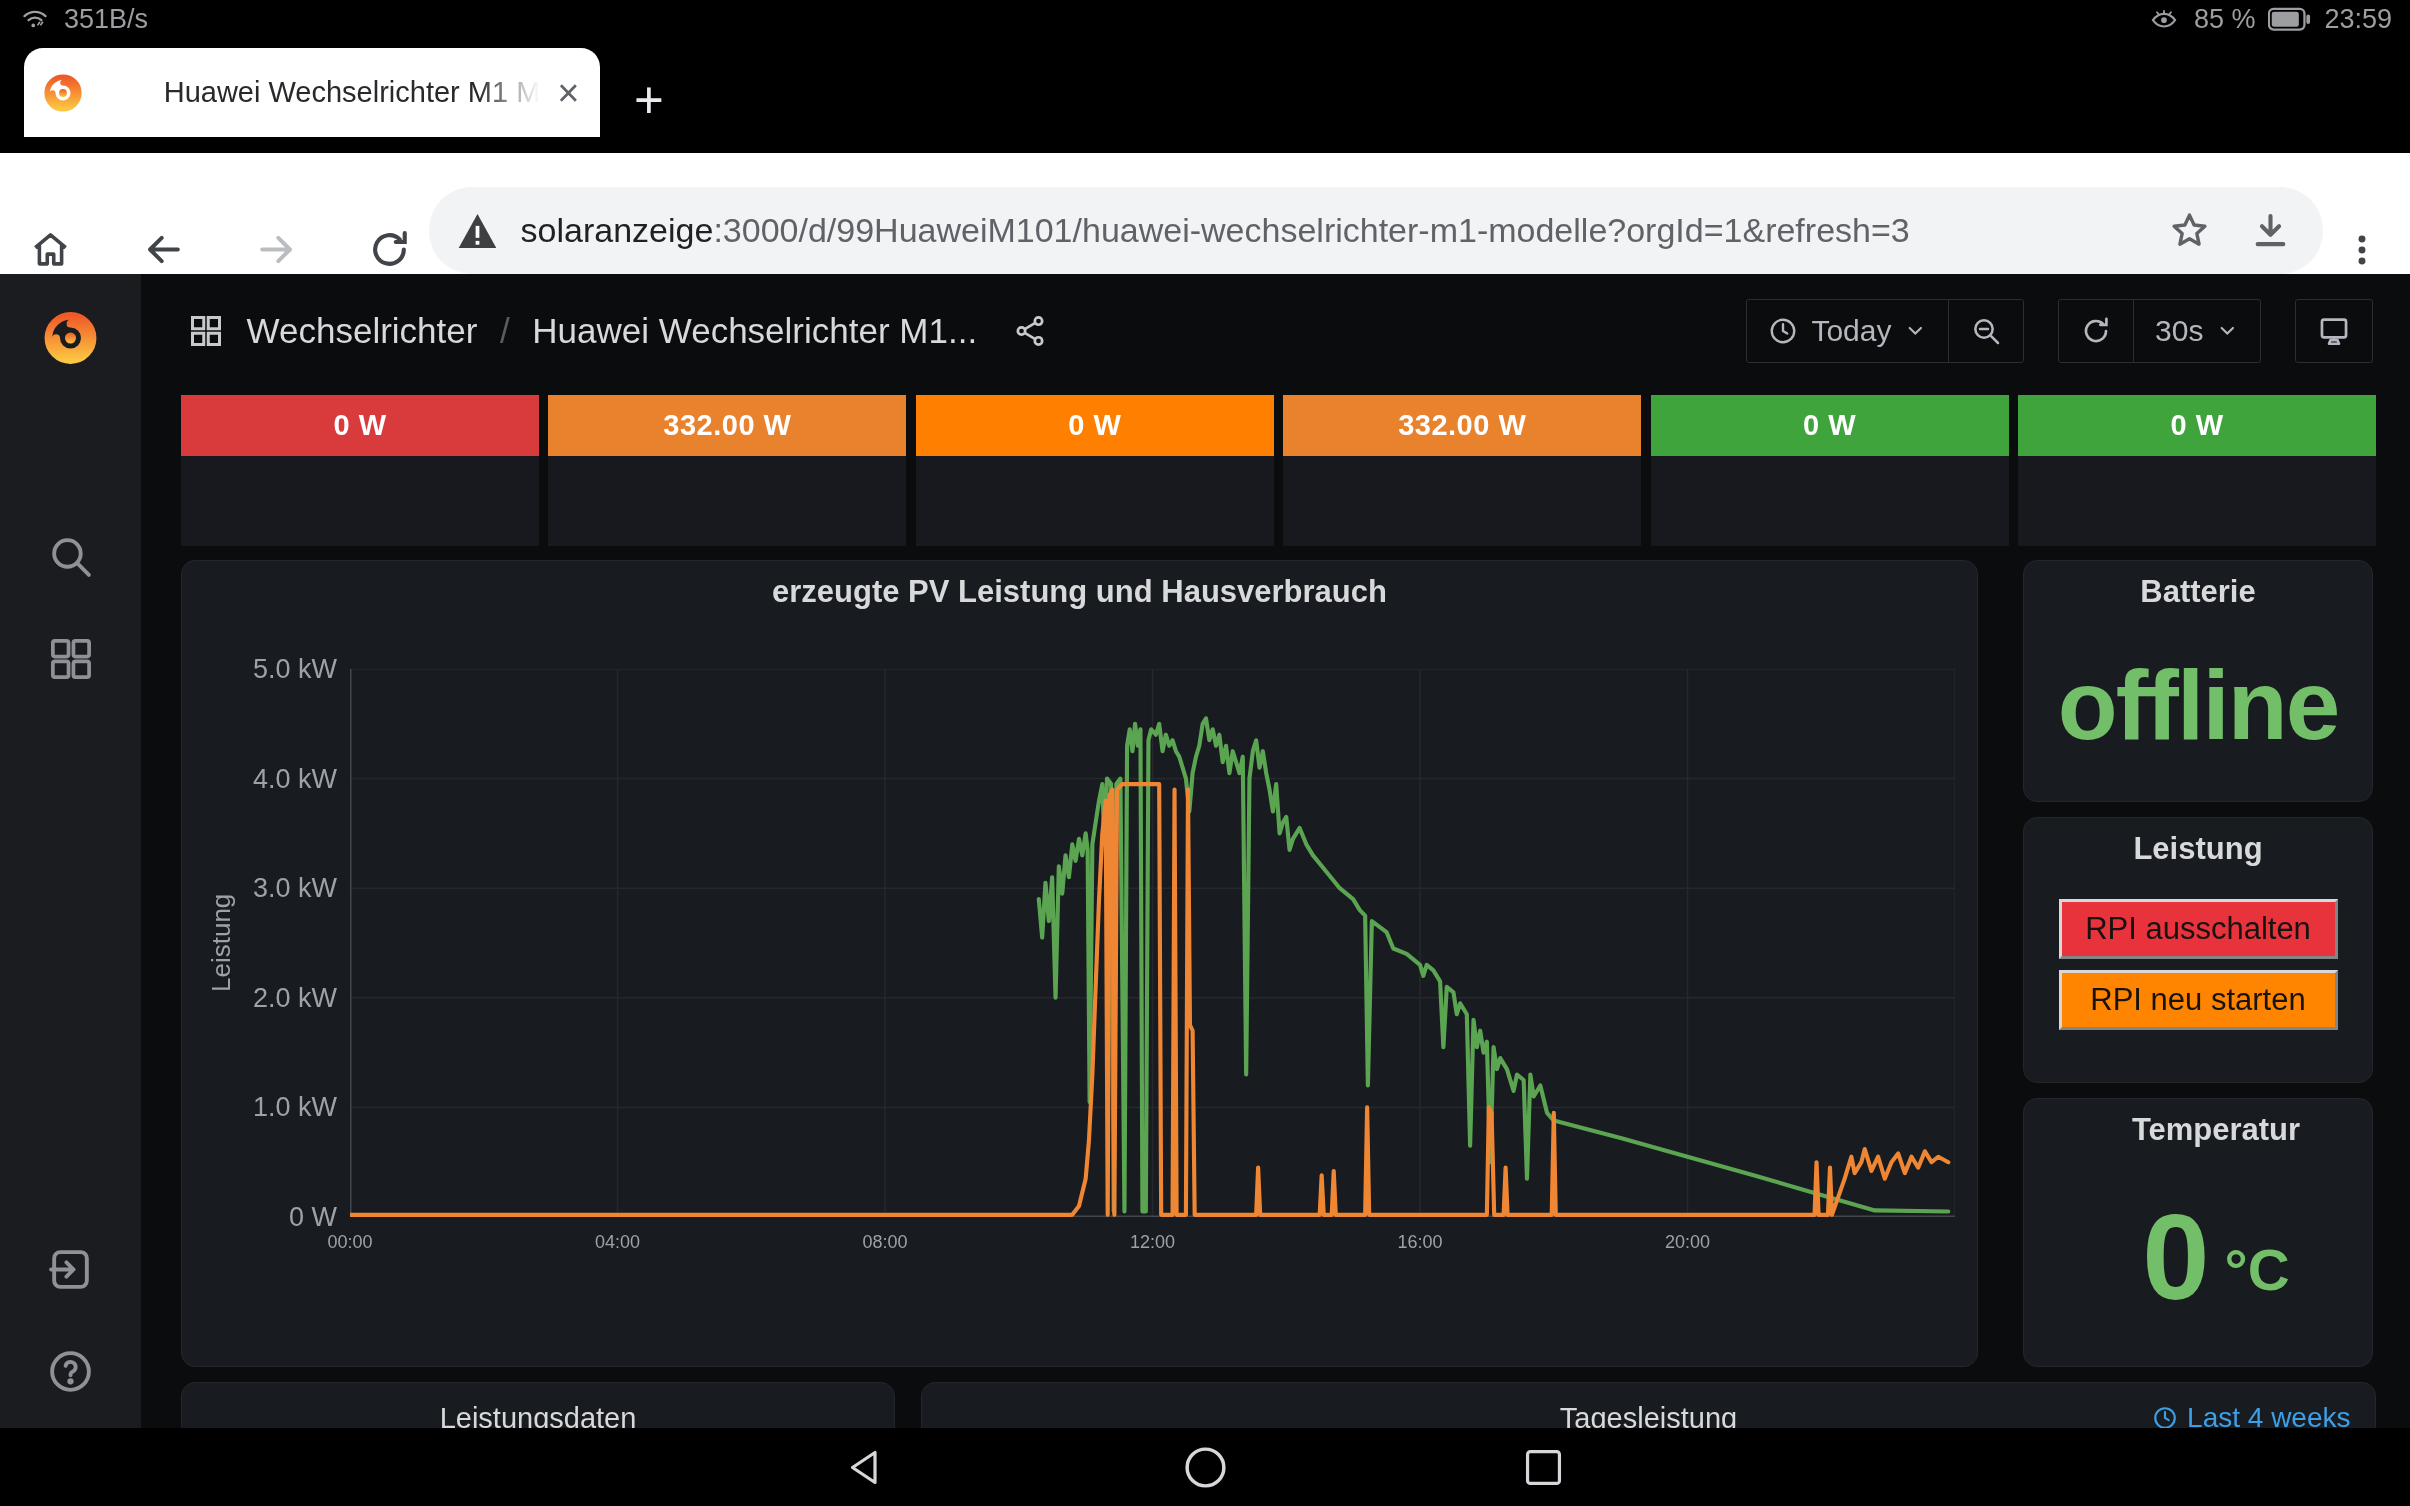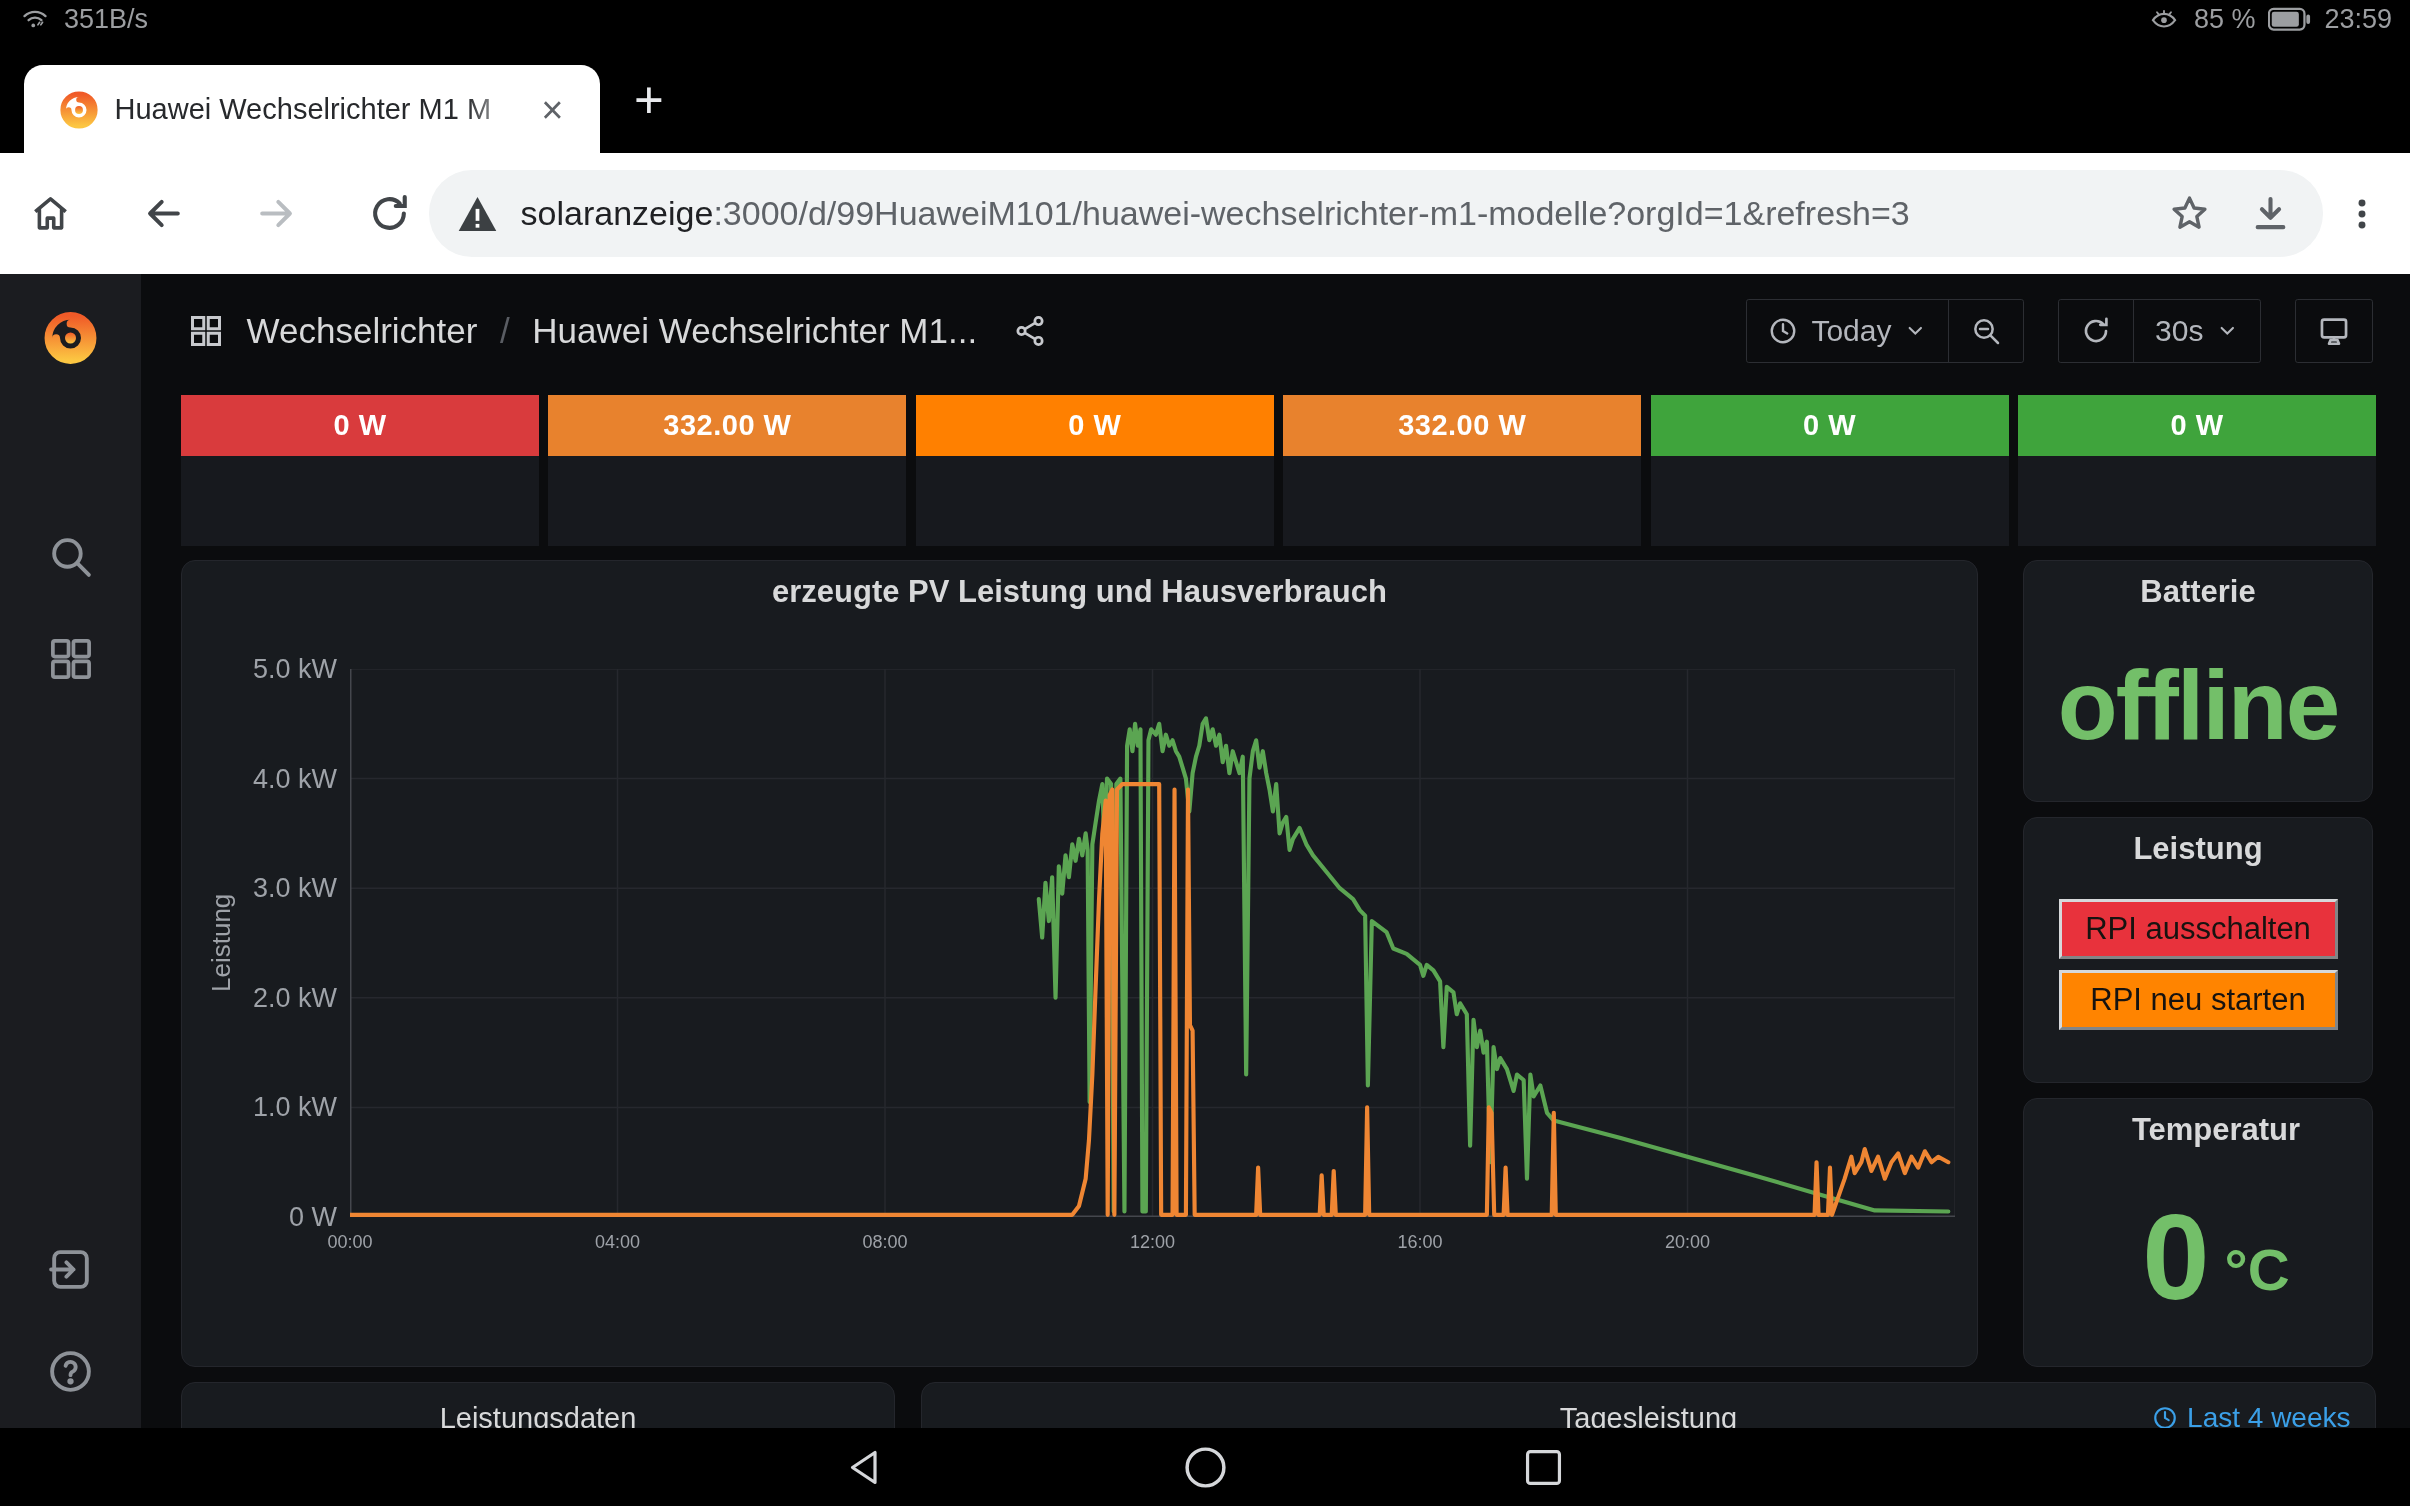--- a/index.html
+++ b/index.html
@@ -7,31 +7,31 @@
   .screen{position:relative;width:2411px;height:1507px;background:#000;overflow:hidden;}
 
   
   .status-bar{position:absolute;top:0;left:0;width:2411px;height:38px;background:#000;color:#9c9ea1;
     display:flex;align-items:center;justify-content:space-between;padding:0 19px;font-size:27px;}
   .sb-left,.sb-right{display:flex;align-items:center;gap:13px;}
   .sb-icon{display:inline-flex;align-items:center;}
 
   
   .tab-strip{position:absolute;top:38px;left:0;width:2411px;height:116px;background:#000;}
-  .tab{position:absolute;left:23.5px;bottom:0;width:576px;height:89px;background:#fff;border-radius:19px 19px 0 0;
-    display:flex;align-items:center;padding:0 36px;gap:17px;}
+  .tab{position:absolute;left:23.5px;bottom:17px;width:576px;height:89px;background:#fff;border-radius:19px 19px 0 0;
+    display:flex;align-items:center;padding:0 20px;gap:17px;text-align:right;}
   .tab-title{font-size:29px;color:#27292c;white-space:nowrap;overflow:hidden;flex:1;
     -webkit-mask-image:linear-gradient(90deg,#000 86%,transparent);mask-image:linear-gradient(90deg,#000 86%,transparent);}
   .tab-close{font-size:38px;color:#5f6368;line-height:1;cursor:default;}
   .new-tab{position:absolute;left:621px;top:34px;width:56px;height:56px;color:#e8eaed;font-size:51px;
     display:flex;align-items:center;justify-content:center;font-weight:300;}
 
   
   .toolbar{position:absolute;top:153px;left:0;width:2411px;height:121px;background:#fff;
-    display:flex;align-items:center;}
+    display:flex;align-items:flex-end;}
   .tb-icon{width:49px;height:49px;display:flex;align-items:center;justify-content:center;flex:none;}
   .url-pill{height:87px;background:#f1f3f4;border-radius:43px;flex:1;margin:0 15px;
     display:flex;align-items:center;padding:0 28px;overflow:hidden;}
   .url-text{font-size:34px;white-space:nowrap;overflow:hidden;flex:1;
     -webkit-mask-image:linear-gradient(90deg,#000 97%,transparent);mask-image:linear-gradient(90deg,#000 97%,transparent);}
   .url-host{color:#202124;}
   .url-rest{color:#5f6368;}
 
   
   .grafana{position:absolute;top:274px;left:0;width:2411px;height:1154px;background:#0b0c0e;overflow:hidden;}

